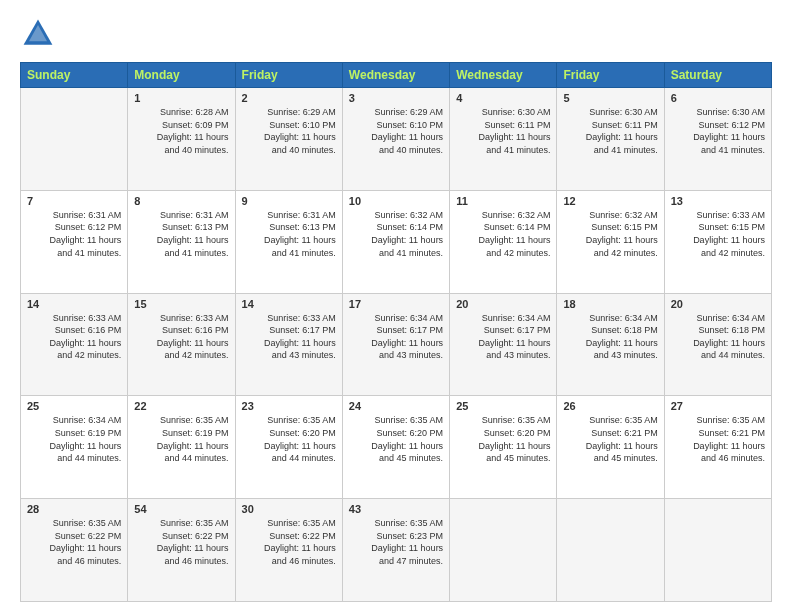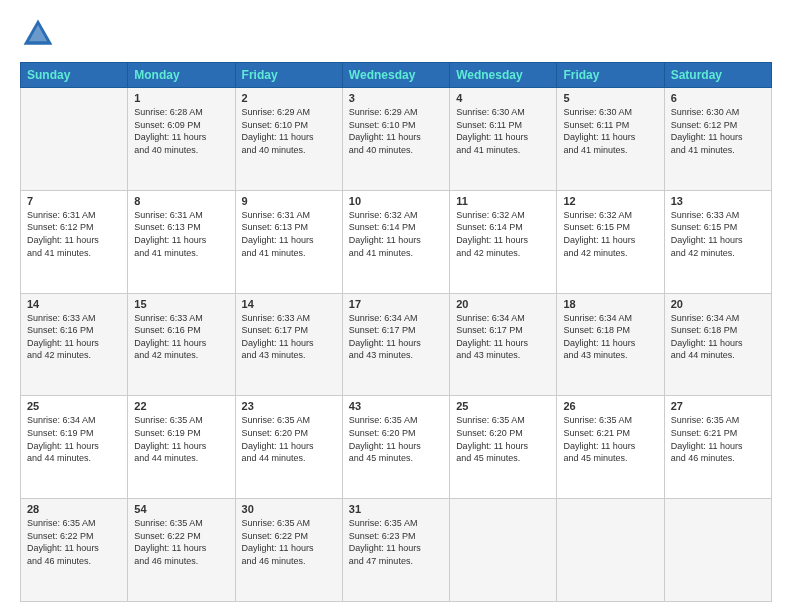--- a/index.html
+++ b/index.html
@@ -60,21 +60,21 @@
       font-size: 16px;
       color: #555;
     }
     table {
       width: 100%;
       border-collapse: collapse;
       flex: 1;
     }
     thead tr th {
       background-color: #2a6db5;
-      color: #5eead4;
+      color: #bef264;
       font-size: 12px;
       font-weight: bold;
       padding: 5px 6px;
       text-align: left;
       border: 1px solid #1a5a9a;
     }
     tbody tr td {
       vertical-align: top;
       padding: 4px 6px;
       font-size: 9.5px;
@@ -93,20 +93,21 @@
     .day-num {
       font-weight: bold;
       font-size: 11px;
       display: block;
       margin-bottom: 2px;
     }
     .day-info {
       font-size: 9px;
       color: #333;
       line-height: 1.4;
+      text-align: right;
     }
     .empty-cell {
       background: #f5f5f5;
     }
   </style>
 </head>
 <body>
 
 <div class="page">
   <div class="header">
@@ -302,72 +303,72 @@
 and 44 minutes.</div>
           </td>
           <td>
             <span class="day-num">23</span>
             <div class="day-info" style="white-space: pre-line;">Sunrise: 6:35 AM
 Sunset: 6:20 PM
 Daylight: 11 hours
 and 44 minutes.</div>
           </td>
           <td>
+            <span class="day-num">24</span>
+            <div class="day-info" style="white-space: pre-line;">Sunrise: 6:35 AM
+Sunset: 6:20 PM
+Daylight: 11 hours
+and 45 minutes.</div>
+          </td>
+          <td>
+            <span class="day-num">25</span>
+            <div class="day-info" style="white-space: pre-line;">Sunrise: 6:35 AM
+Sunset: 6:20 PM
+Daylight: 11 hours
+and 45 minutes.</div>
+          </td>
+          <td>
+            <span class="day-num">26</span>
+            <div class="day-info" style="white-space: pre-line;">Sunrise: 6:35 AM
+Sunset: 6:21 PM
+Daylight: 11 hours
+and 45 minutes.</div>
+          </td>
+          <td>
+            <span class="day-num">27</span>
+            <div class="day-info" style="white-space: pre-line;">Sunrise: 6:35 AM
+Sunset: 6:21 PM
+Daylight: 11 hours
+and 46 minutes.</div>
+          </td>
+        </tr>
+        <tr>
+          <td>
+            <span class="day-num">28</span>
+            <div class="day-info" style="white-space: pre-line;">Sunrise: 6:35 AM
+Sunset: 6:22 PM
+Daylight: 11 hours
+and 46 minutes.</div>
+          </td>
+          <td>
+            <span class="day-num">54</span>
+            <div class="day-info" style="white-space: pre-line;">Sunrise: 6:35 AM
+Sunset: 6:22 PM
+Daylight: 11 hours
+and 46 minutes.</div>
+          </td>
+          <td>
+            <span class="day-num">30</span>
+            <div class="day-info" style="white-space: pre-line;">Sunrise: 6:35 AM
+Sunset: 6:22 PM
+Daylight: 11 hours
+and 46 minutes.</div>
+          </td>
+          <td>
             <span class="day-num">43</span>
-            <div class="day-info" style="white-space: pre-line;">Sunrise: 6:35 AM
-Sunset: 6:20 PM
-Daylight: 11 hours
-and 45 minutes.</div>
-          </td>
-          <td>
-            <span class="day-num">25</span>
-            <div class="day-info" style="white-space: pre-line;">Sunrise: 6:35 AM
-Sunset: 6:20 PM
-Daylight: 11 hours
-and 45 minutes.</div>
-          </td>
-          <td>
-            <span class="day-num">26</span>
-            <div class="day-info" style="white-space: pre-line;">Sunrise: 6:35 AM
-Sunset: 6:21 PM
-Daylight: 11 hours
-and 45 minutes.</div>
-          </td>
-          <td>
-            <span class="day-num">27</span>
-            <div class="day-info" style="white-space: pre-line;">Sunrise: 6:35 AM
-Sunset: 6:21 PM
-Daylight: 11 hours
-and 46 minutes.</div>
-          </td>
-        </tr>
-        <tr>
-          <td>
-            <span class="day-num">28</span>
-            <div class="day-info" style="white-space: pre-line;">Sunrise: 6:35 AM
-Sunset: 6:22 PM
-Daylight: 11 hours
-and 46 minutes.</div>
-          </td>
-          <td>
-            <span class="day-num">54</span>
-            <div class="day-info" style="white-space: pre-line;">Sunrise: 6:35 AM
-Sunset: 6:22 PM
-Daylight: 11 hours
-and 46 minutes.</div>
-          </td>
-          <td>
-            <span class="day-num">30</span>
-            <div class="day-info" style="white-space: pre-line;">Sunrise: 6:35 AM
-Sunset: 6:22 PM
-Daylight: 11 hours
-and 46 minutes.</div>
-          </td>
-          <td>
-            <span class="day-num">31</span>
             <div class="day-info" style="white-space: pre-line;">Sunrise: 6:35 AM
 Sunset: 6:23 PM
 Daylight: 11 hours
 and 47 minutes.</div>
           </td>
           <td class="empty-cell"></td>
           <td class="empty-cell"></td>
           <td class="empty-cell"></td>
         </tr>
       </tbody>

